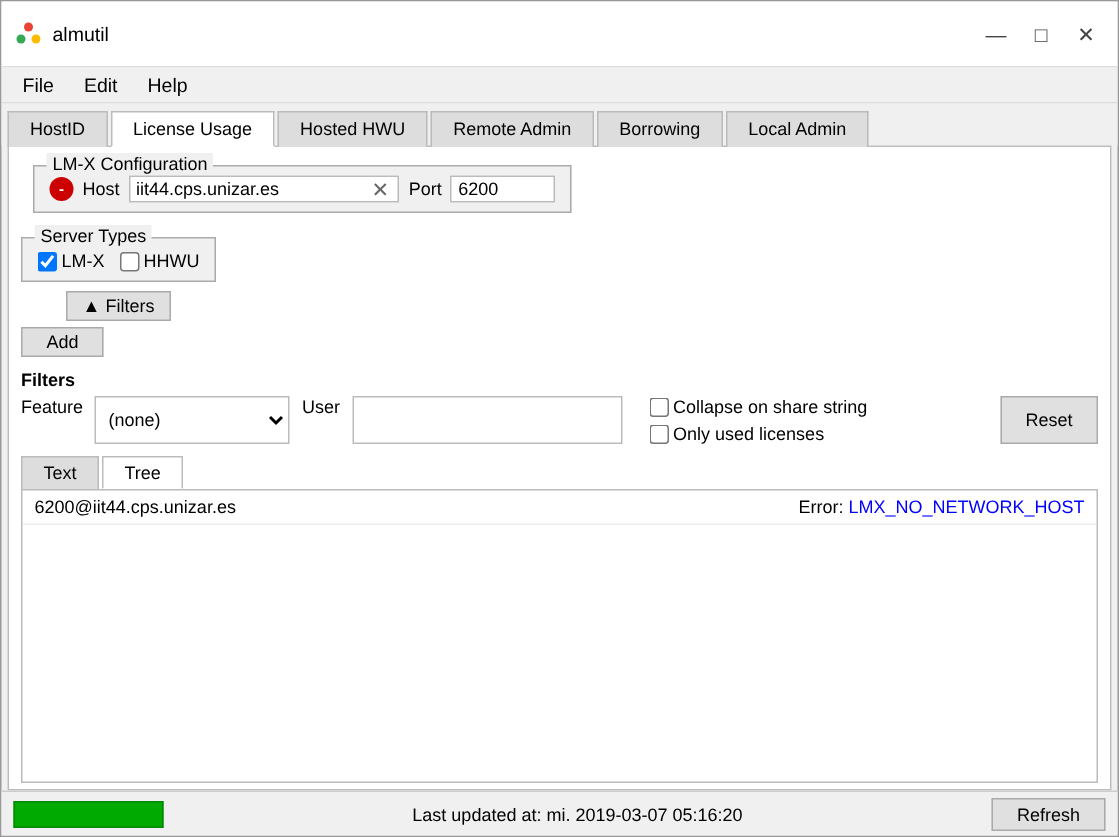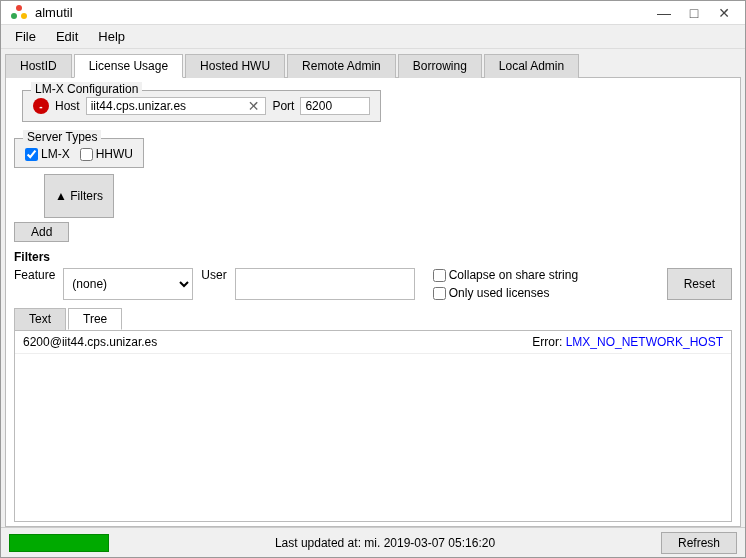--- a/index.html
+++ b/index.html
@@ -15,21 +15,21 @@
       width: 746px;
       height: 558px;
       background: #f0f0f0;
       border: 1px solid #999;
       display: flex;
       flex-direction: column;
     }
     
     .title-bar {
       background: #fff;
-      height: 24px;
+      height: 44px;
       display: flex;
       align-items: center;
       padding: 0 8px;
       border-bottom: 1px solid #ddd;
       flex-shrink: 0;
     }
     .title-bar-icon {
       width: 20px;
       height: 20px;
       margin-right: 6px;
@@ -205,21 +205,21 @@
     .checkbox-label {
       display: flex;
       align-items: center;
       gap: 3px;
       font-size: 12px;
       cursor: pointer;
     }
     .filters-btn {
       background: #e0e0e0;
       border: 1px solid #aaa;
-      padding: 14px 10px;
+      padding: 2px 10px;
       cursor: pointer;
       font-size: 12px;
       display: flex;
       align-items: center;
       gap: 4px;
     }
     
     .add-row {
       padding: 4px 8px;
     }

